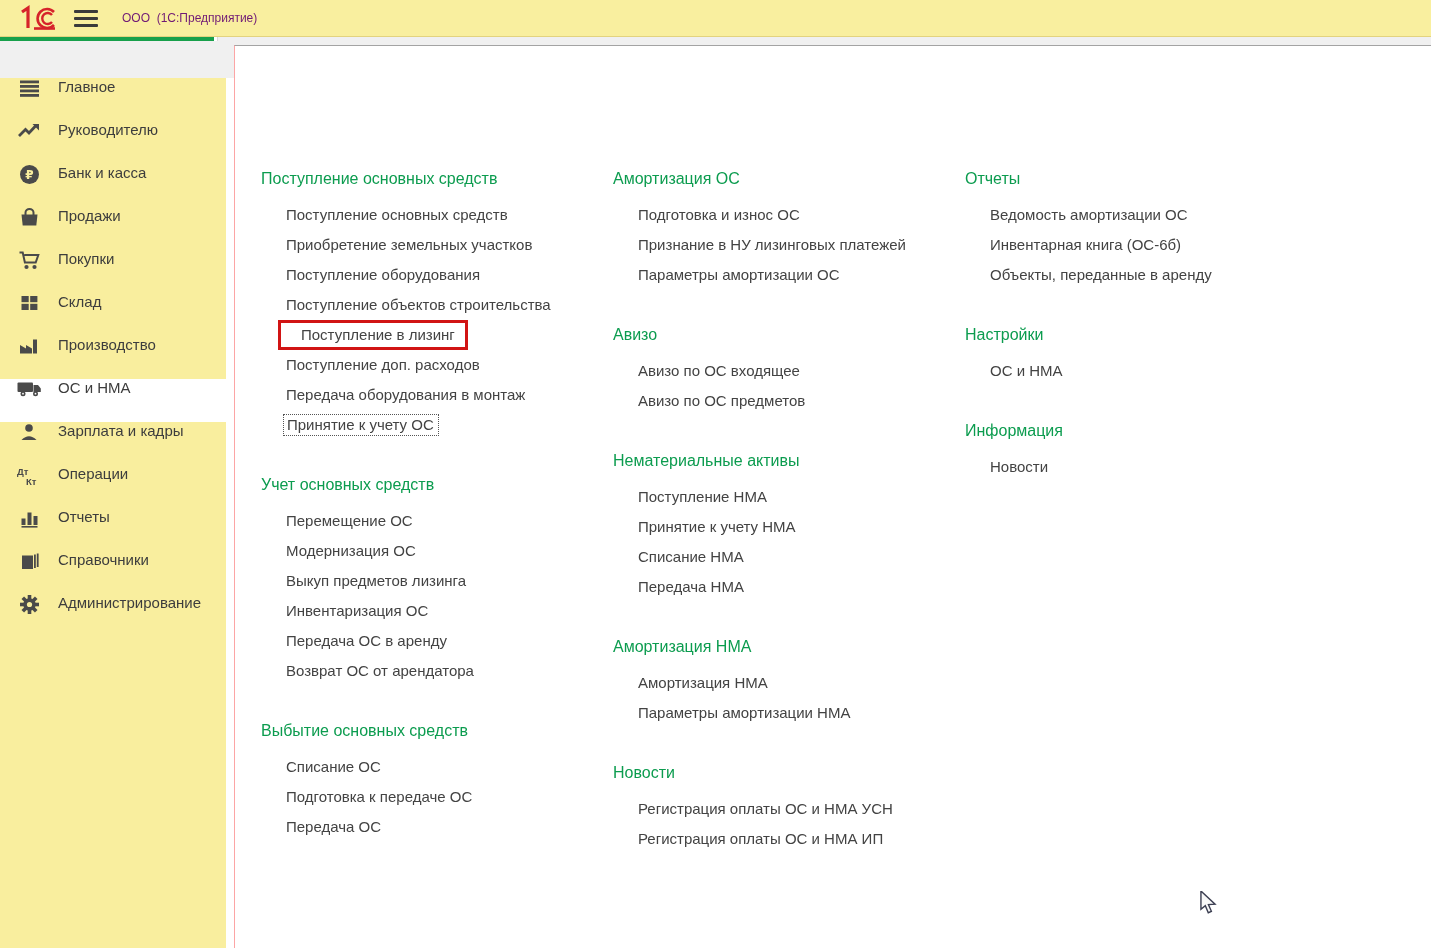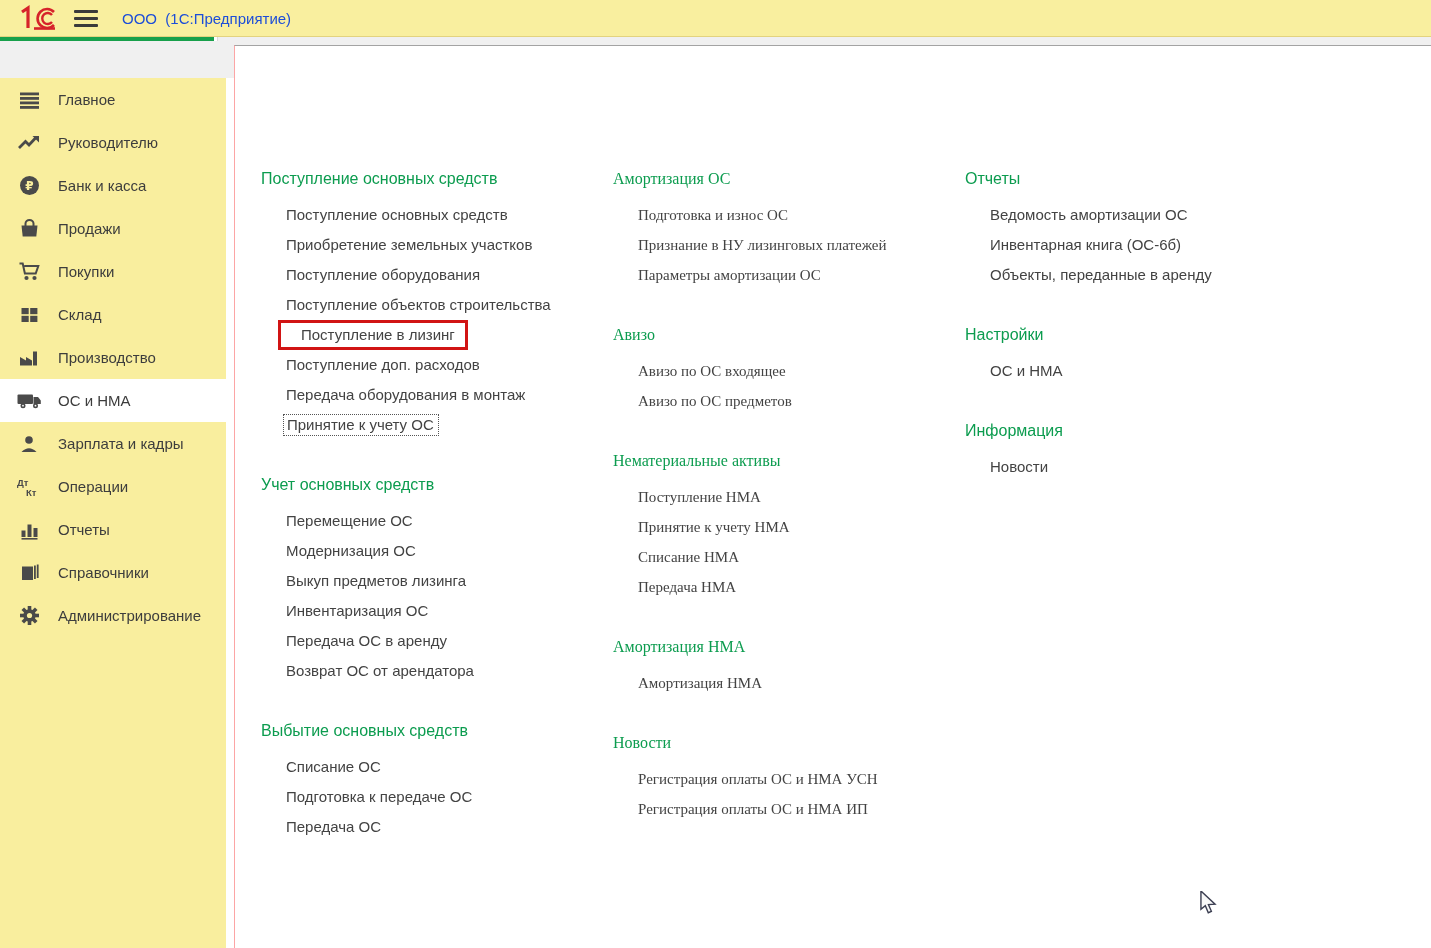--- a/index.html
+++ b/index.html
@@ -7,46 +7,46 @@
               font-family:"Liberation Sans", sans-serif; background:#fff; }
   #app { position:relative; width:1431px; height:948px; }
 
   
   .topbar { position:absolute; left:0; top:0; width:100%; height:37px;
             background:#f9ef9f; border-bottom:1px solid #e3d37f;
             display:flex; align-items:center; z-index:5; }
   .logo { margin-left:16px; width:46px; height:26px; }
   .burger { margin-left:12px; width:24px; display:flex; flex-direction:column; gap:4px; cursor:pointer; }
   .burger i { display:block; height:3px; background:#3a3a3a; border-radius:1px; }
-  .win-title { margin-left:24px; font-size:15px; color:#1d4ed8; white-space:pre; }
+  .win-title { margin-left:24px; font-size:12px; color:#701a75; white-space:pre; }
 
   
   .tabbar { position:absolute; left:0; top:37px; width:100%; height:41px;
             background:#f0f0f0; z-index:1; }
   .tab { position:absolute; left:0; top:0; width:218px; height:41px; background:#fff;
          display:flex; align-items:center; border-right:1px solid #d9d9d9; cursor:pointer; z-index:3; }
   .tab .home { margin-left:13px; width:20px; height:20px; }
   .tab .tab-label { margin-left:10px; font-size:16px; color:#333; }
   .tab .underline { position:absolute; left:0; bottom:0; width:214px; height:4px; background:#18a04b; }
 
   
   .sidebar { position:absolute; left:0; top:78px; width:226px; height:870px;
              background:#f9ee9e; z-index:2; }
-  .side-item { height:43px; display:flex; align-items:center; cursor:pointer; }
+  .side-item { height:43px; display:flex; align-items:flex-start; cursor:pointer; }
   .side-item.active { background:#ffffff; }
   .side-item .ic { width:58px; display:flex; justify-content:center; align-items:center; }
   .side-item .lbl { font-size:15px; color:#3d3d3d; }
   .ic svg { display:block; }
 
   
   .content { position:absolute; left:234px; top:45px; width:1205px; height:903px;
              background:#ffffff; border-left:1px solid #fca5a5; border-top:1px solid #a3a3a3;
              z-index:2; }
   .col { position:absolute; top:0; width:345px; padding-top:118px; }
-  .col.c0 { left:26px; } .col.c1 { left:378px;font-family:Liberation Serif, serif; } .col.c2 { left:730px; }
+  .col.c0 { left:26px; } .col.c1 { left:378px; } .col.c2 { left:730px; }
   .section { margin-bottom:30px; }
   .section-title { height:30px; line-height:30px; font-size:16px; color:#0c9c4f;
                    margin-bottom:6px; cursor:pointer; white-space:nowrap; }
   .mi { height:30px; line-height:30px; padding-left:25px; font-size:15px;
         color:#434343; white-space:nowrap; }
   .mi span { cursor:pointer; }
   .mi.hl > span { border:3px solid #d11414; padding:3px 10px 4px 20px; margin-left:-8px; }
   .mi.focused > span { border:1px dotted #555; padding:1px 4px 2px 3px; margin-left:-3px; }
 
   
@@ -273,20 +273,21 @@
         <div class="section">
           <div class="section-title">Нематериальные активы</div>
           <div class="mi"><span>Поступление НМА</span></div>
           <div class="mi"><span>Принятие к учету НМА</span></div>
           <div class="mi"><span>Списание НМА</span></div>
           <div class="mi"><span>Передача НМА</span></div>
         </div>
         <div class="section">
           <div class="section-title">Амортизация НМА</div>
           <div class="mi"><span>Амортизация НМА</span></div>
+          <div class="mi"><span>Параметры амортизации НМА</span></div>
         </div>
         <div class="section">
           <div class="section-title">Новости</div>
           <div class="mi"><span>Регистрация оплаты ОС и НМА УСН</span></div>
           <div class="mi"><span>Регистрация оплаты ОС и НМА ИП</span></div>
         </div>
       </div>
     <div class="col c2" id="col2">
         <div class="section">
           <div class="section-title">Отчеты</div>

